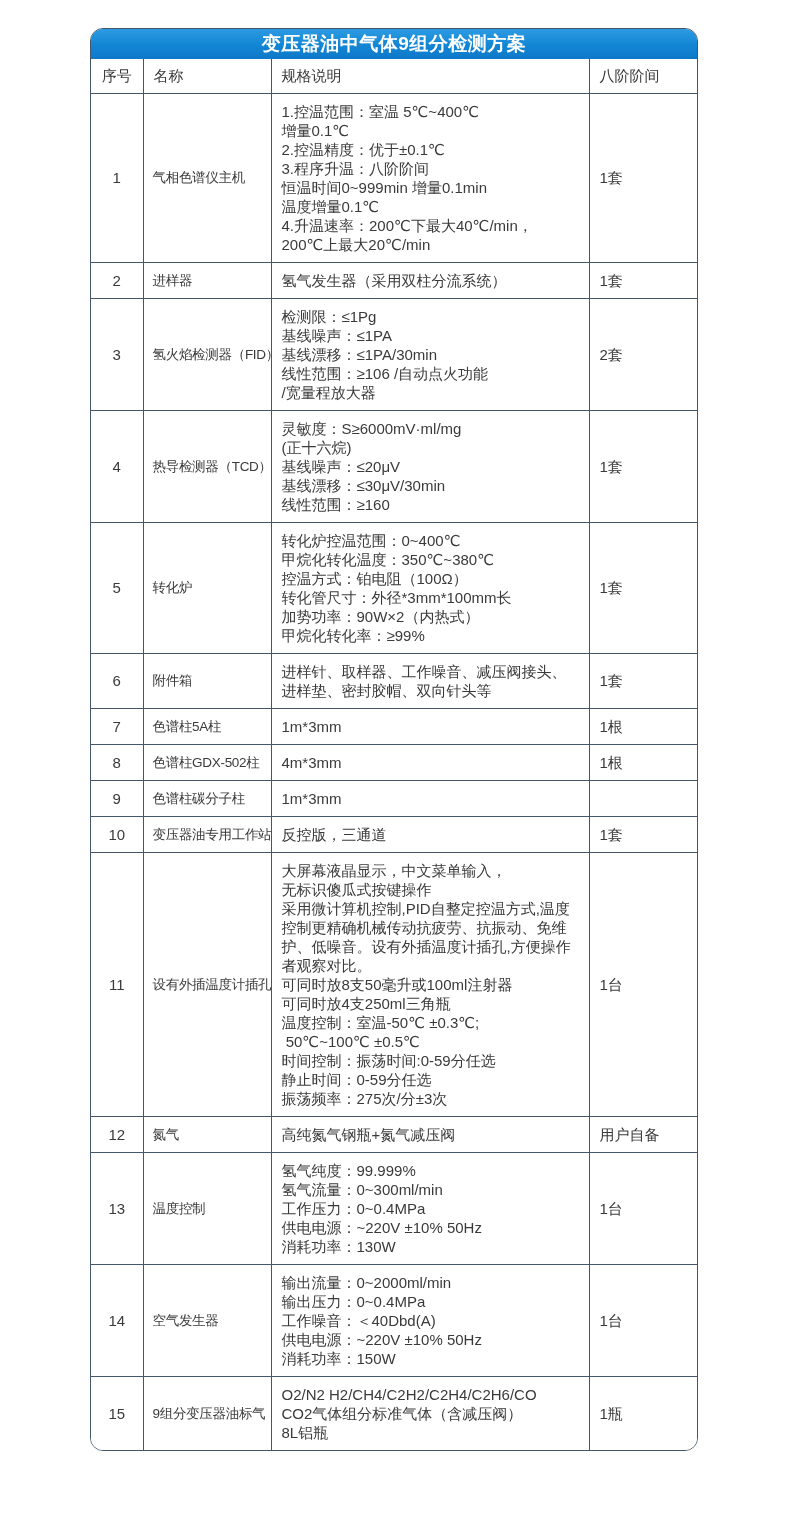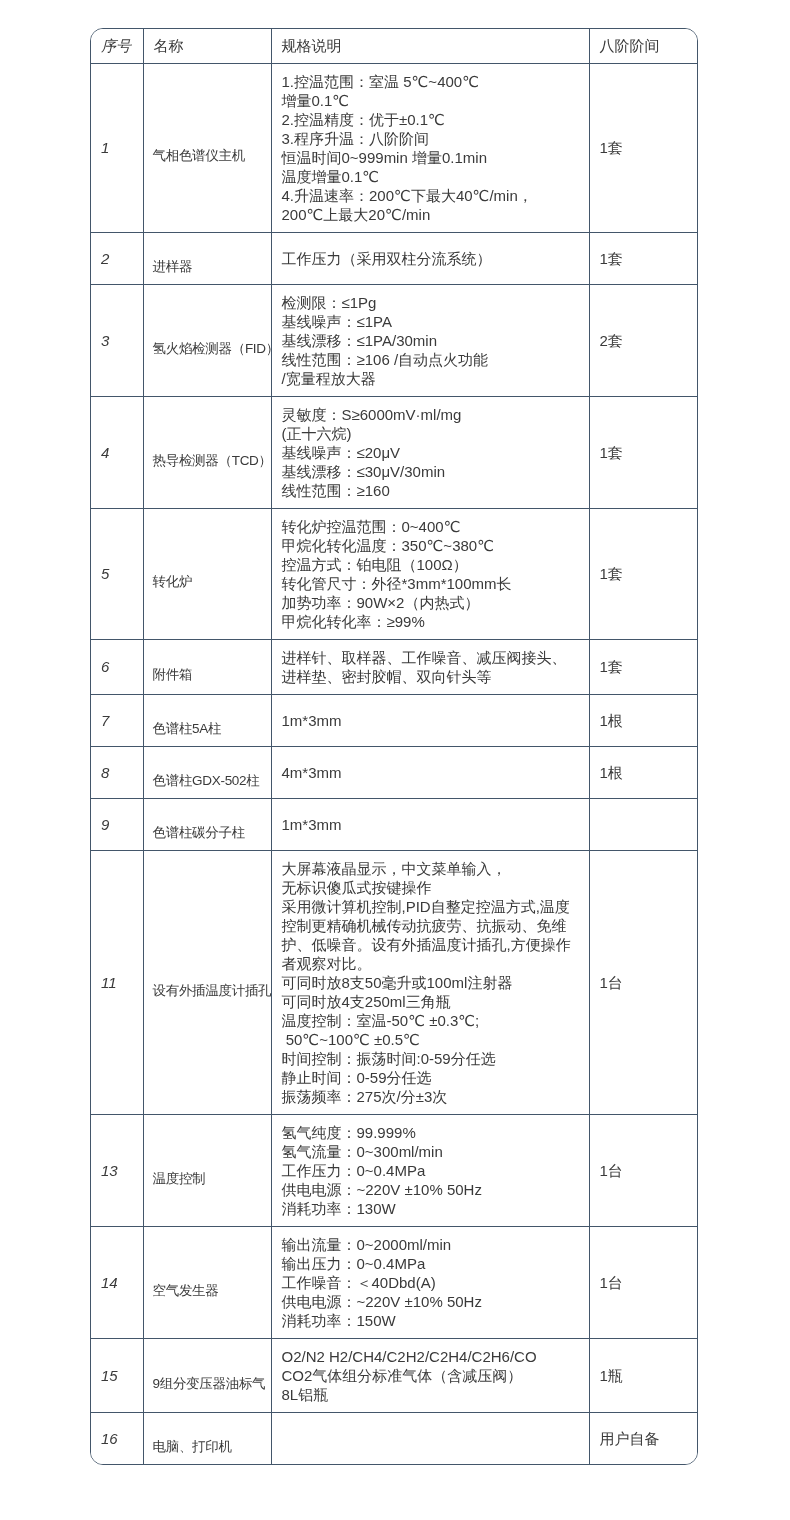--- a/index.html
+++ b/index.html
@@ -22,30 +22,31 @@
   col.c1{width:52px}col.c2{width:128px}col.c3{width:318px}col.c4{width:110px}
   td{
     border:1px solid #43566a;color:#3a3a3a;font-size:15px;line-height:19px;
     padding:8px 10px;vertical-align:middle;background:#fff;box-sizing:border-box;
     overflow:hidden;
   }
   td:first-child{border-left:none;}
   td:last-child{border-right:none;}
   tr:last-child td{border-bottom:none;}
   tr.hdr td{border-top:none;height:34px;padding:6px 10px;}
-  .c-no{text-align:left;font-style:italic;}
-  .c-name{font-size:13.5px;letter-spacing:-0.3px;white-space:nowrap;padding:24px 6px 8px 9px;}
+  .c-no{text-align:center;}
+  .c-name{font-size:13.5px;letter-spacing:-0.3px;white-space:nowrap;padding:8px 6px 8px 9px;}
   .hdr .c-name,.hdr td{font-size:15px;letter-spacing:0;}
   .c-spec{white-space:pre-wrap;word-break:break-word;margin-top:13px;}
   .c-qty{text-align:left;}
 </style>
 </head>
 <body>
 
 <div class="panel">
+  <div class="title-bar">变压器油中气体9组分检测方案</div>
   <table>
     <colgroup>
         <col class="c1">
         <col class="c2">
         <col class="c3">
         <col class="c4">
       </colgroup>
     <tbody>
       <tr class="hdr">
         <td class="c-no">序号</td>
@@ -62,21 +63,21 @@
 3.程序升温：八阶阶间
 恒温时间0~999min 增量0.1min
 温度增量0.1℃
 4.升温速率：200℃下最大40℃/min，
 200℃上最大20℃/min</td>
         <td class="c-qty">1套</td>
       </tr>
       <tr>
         <td class="c-no">2</td>
         <td class="c-name">进样器</td>
-        <td class="c-spec">工作压力（采用双柱分流系统）</td>
+        <td class="c-spec">氢气发生器（采用双柱分流系统）</td>
         <td class="c-qty">1套</td>
       </tr>
       <tr>
         <td class="c-no">3</td>
         <td class="c-name">氢火焰检测器（FID）</td>
         <td class="c-spec">检测限：≤1Pg
 基线噪声：≤1PA
 基线漂移：≤1PA/30min
 线性范围：≥106 /自动点火功能
 /宽量程放大器</td>
@@ -121,33 +122,45 @@
         <td class="c-spec">4m*3mm</td>
         <td class="c-qty">1根</td>
       </tr>
       <tr>
         <td class="c-no">9</td>
         <td class="c-name">色谱柱碳分子柱</td>
         <td class="c-spec">1m*3mm</td>
         <td class="c-qty"></td>
       </tr>
       <tr>
+        <td class="c-no">10</td>
+        <td class="c-name">变压器油专用工作站</td>
+        <td class="c-spec">反控版，三通道</td>
+        <td class="c-qty">1套</td>
+      </tr>
+      <tr>
         <td class="c-no">11</td>
         <td class="c-name">设有外插温度计插孔</td>
         <td class="c-spec">大屏幕液晶显示，中文菜单输入，
 无标识傻瓜式按键操作
 采用微计算机控制,PID自整定控温方式,温度控制更精确机械传动抗疲劳、抗振动、免维护、低噪音。设有外插温度计插孔,方便操作者观察对比。
 可同时放8支50毫升或100ml注射器
 可同时放4支250ml三角瓶
 温度控制：室温-50℃ ±0.3℃;
  50℃~100℃ ±0.5℃
 时间控制：振荡时间:0-59分任选
 静止时间：0-59分任选
 振荡频率：275次/分±3次</td>
         <td class="c-qty">1台</td>
+      </tr>
+      <tr>
+        <td class="c-no">12</td>
+        <td class="c-name">氮气</td>
+        <td class="c-spec">高纯氮气钢瓶+氮气减压阀</td>
+        <td class="c-qty">用户自备</td>
       </tr>
       <tr>
         <td class="c-no">13</td>
         <td class="c-name">温度控制</td>
         <td class="c-spec">氢气纯度：99.999%
 氢气流量：0~300ml/min
 工作压力：0~0.4MPa
 供电电源：~220V ±10% 50Hz
 消耗功率：130W</td>
         <td class="c-qty">1台</td>
@@ -163,21 +176,15 @@
         <td class="c-qty">1台</td>
       </tr>
       <tr>
         <td class="c-no">15</td>
         <td class="c-name">9组分变压器油标气</td>
         <td class="c-spec">O2/N2 H2/CH4/C2H2/C2H4/C2H6/CO
 CO2气体组分标准气体（含减压阀）
 8L铝瓶</td>
         <td class="c-qty">1瓶</td>
       </tr>
-      <tr>
-        <td class="c-no">16</td>
-        <td class="c-name">电脑、打印机</td>
-        <td class="c-spec"></td>
-        <td class="c-qty">用户自备</td>
-      </tr>
     </tbody>
   </table>
 </div>
 
 </body></html>

